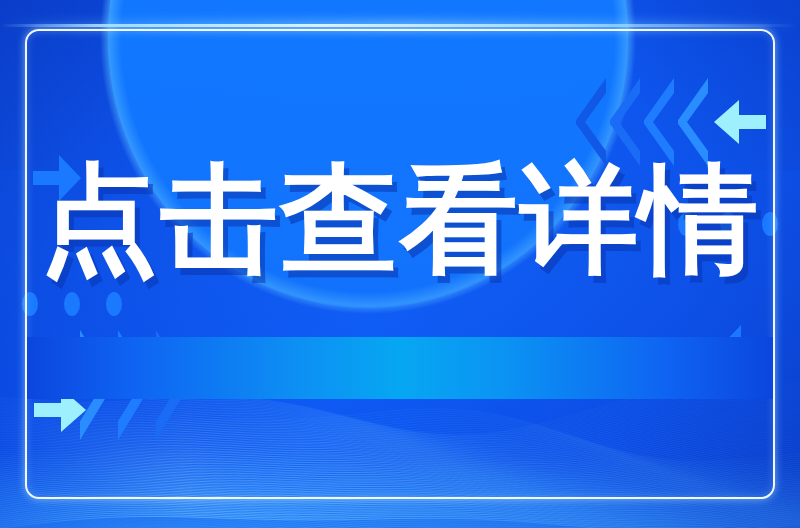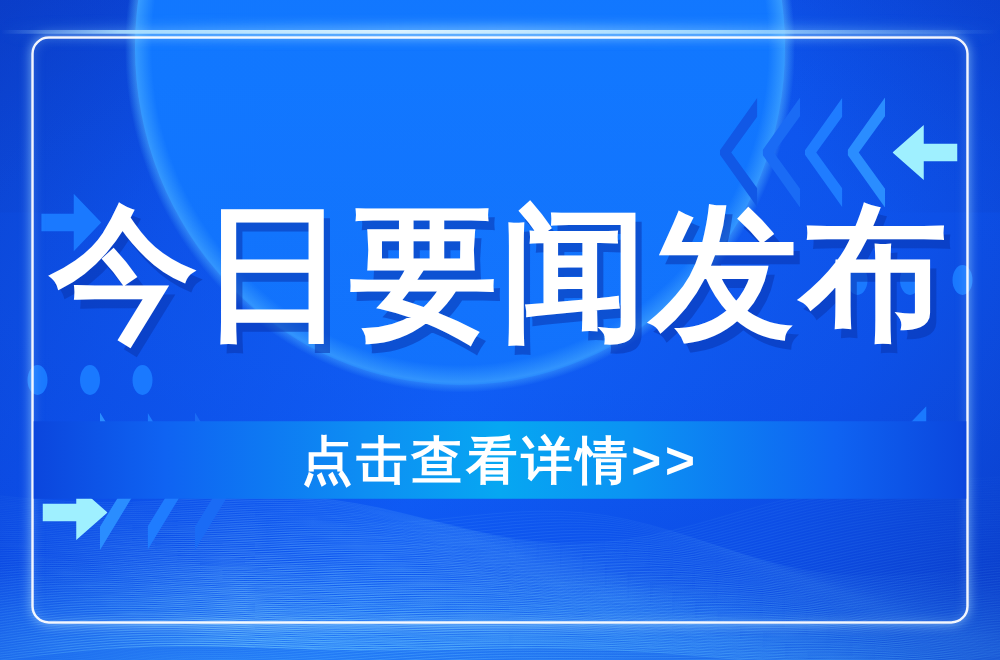--- a/index.html
+++ b/index.html
@@ -374,18 +374,17 @@
     <span class="dot"></span>
   </div>
   <div class="dots dots-right">
     <span class="dot"></span>
     <span class="dot"></span>
     <span class="dot"></span>
   </div>
 
   <div class="frame"></div>
 
-  <div class="headline">今日要闻发布</div>
+  <div class="headline">点击查看详情</div>
 
   <div class="cta-bar"></div>
-  <div class="cta-text">点击查看详情&gt;&gt;</div>
 
 </div>
 
 </body></html>

